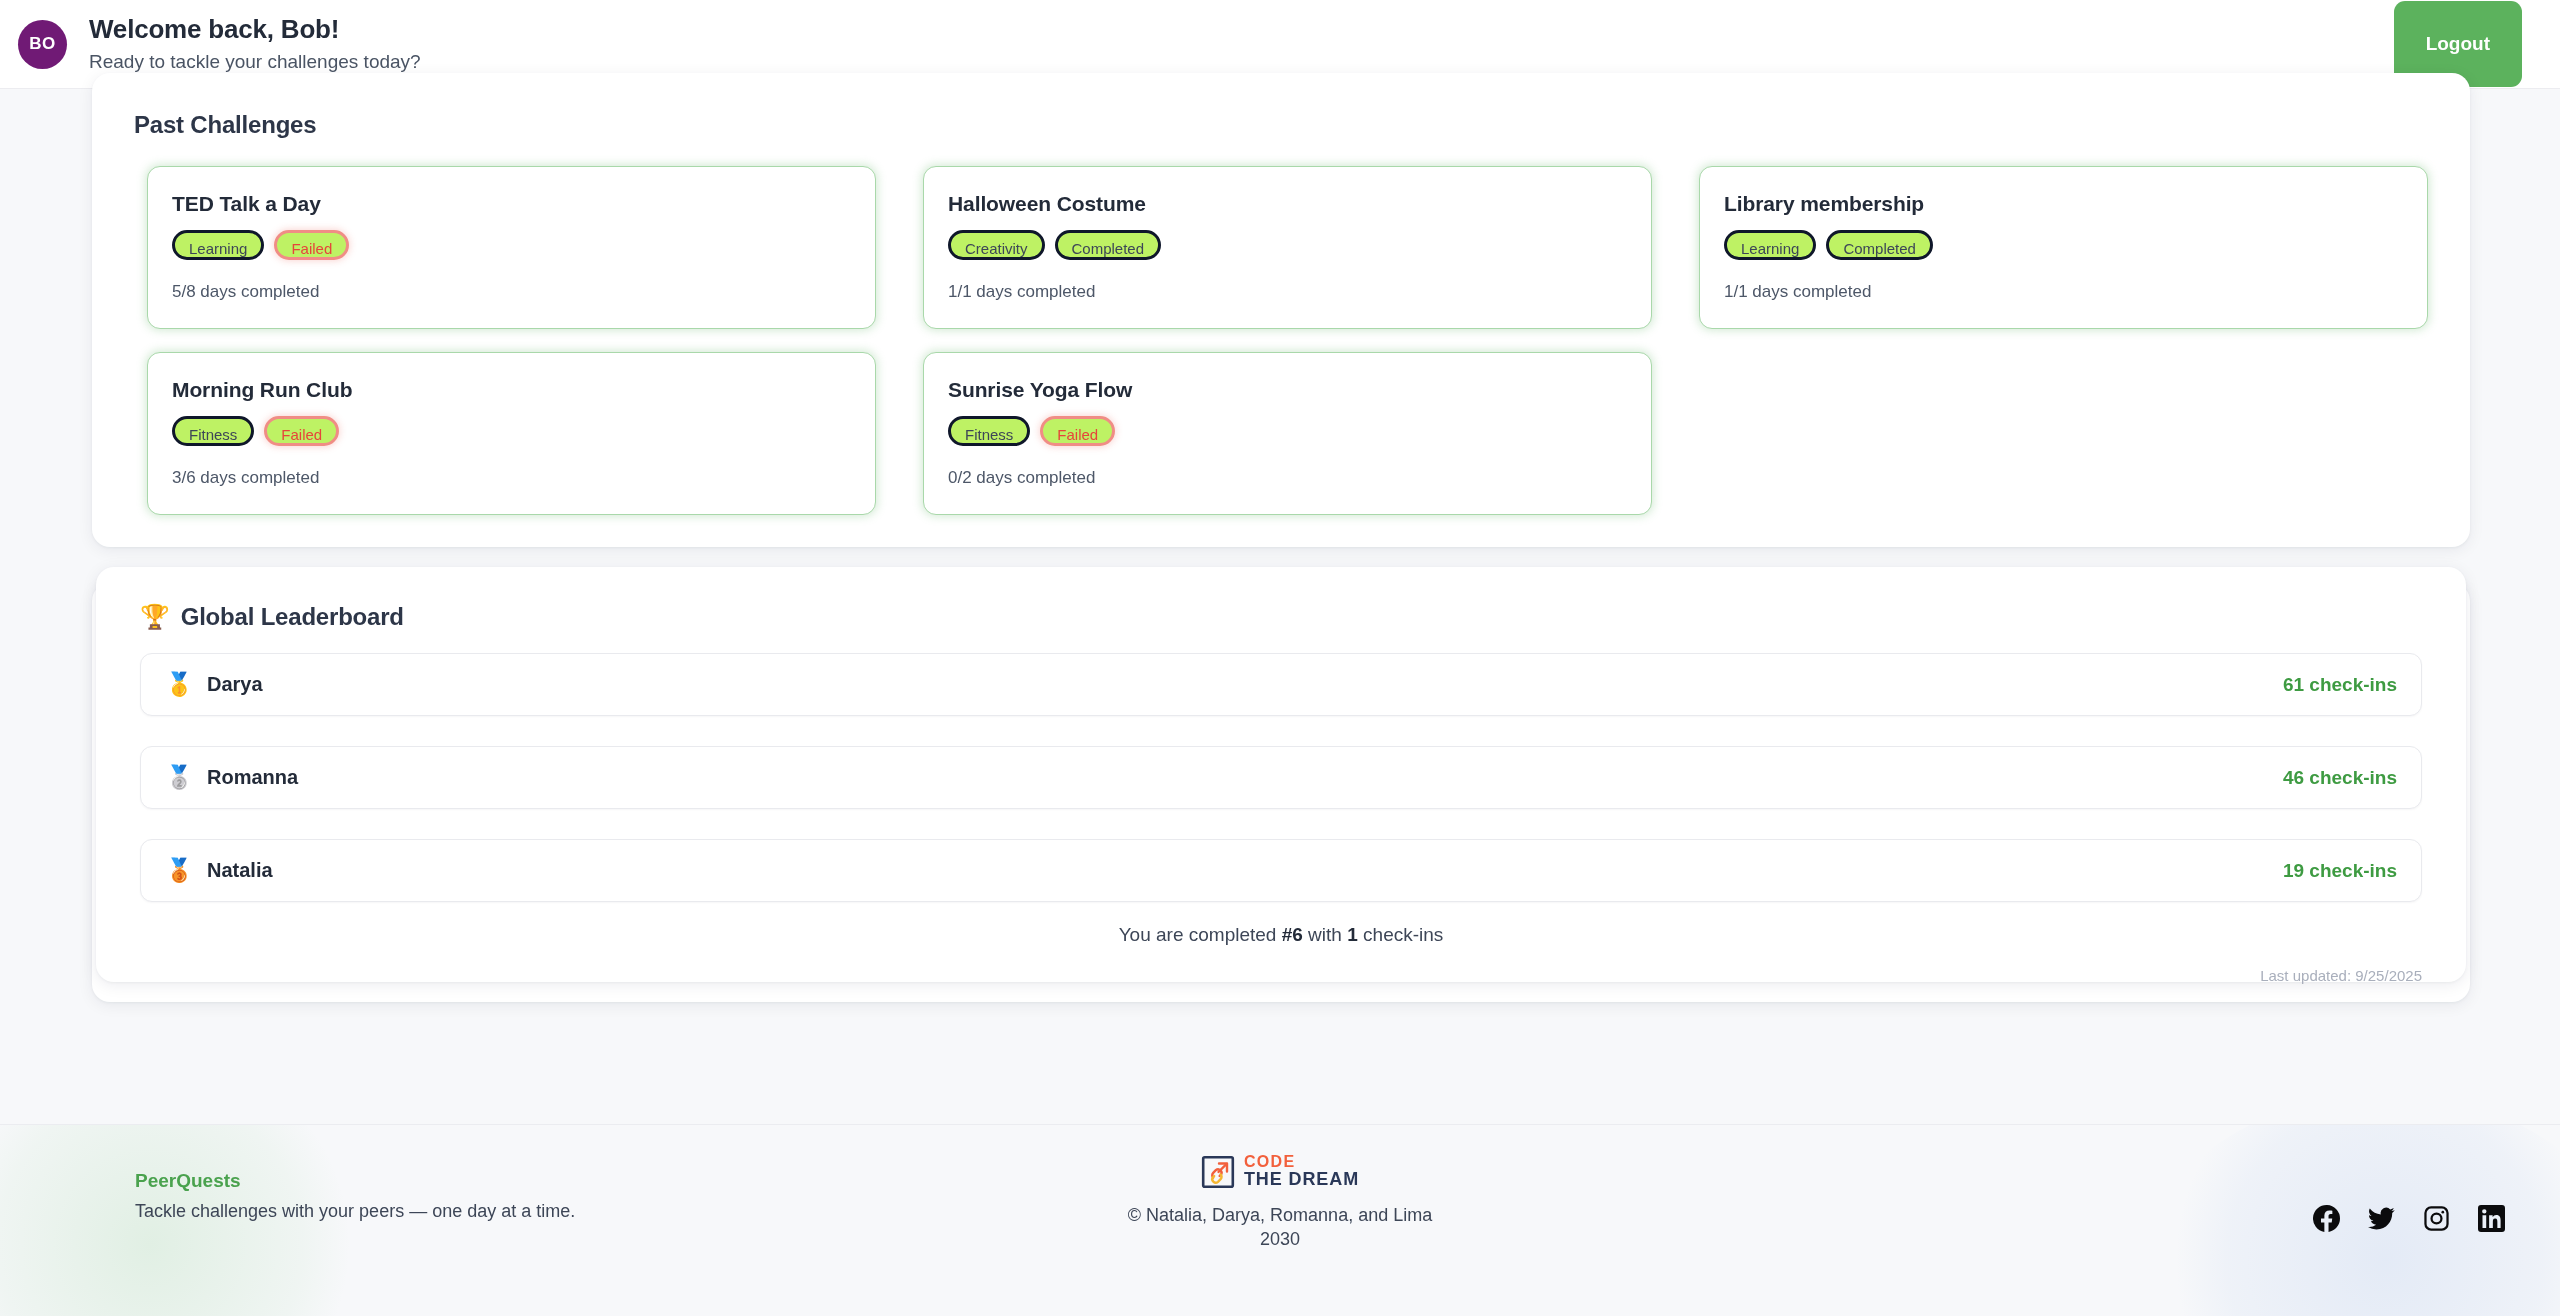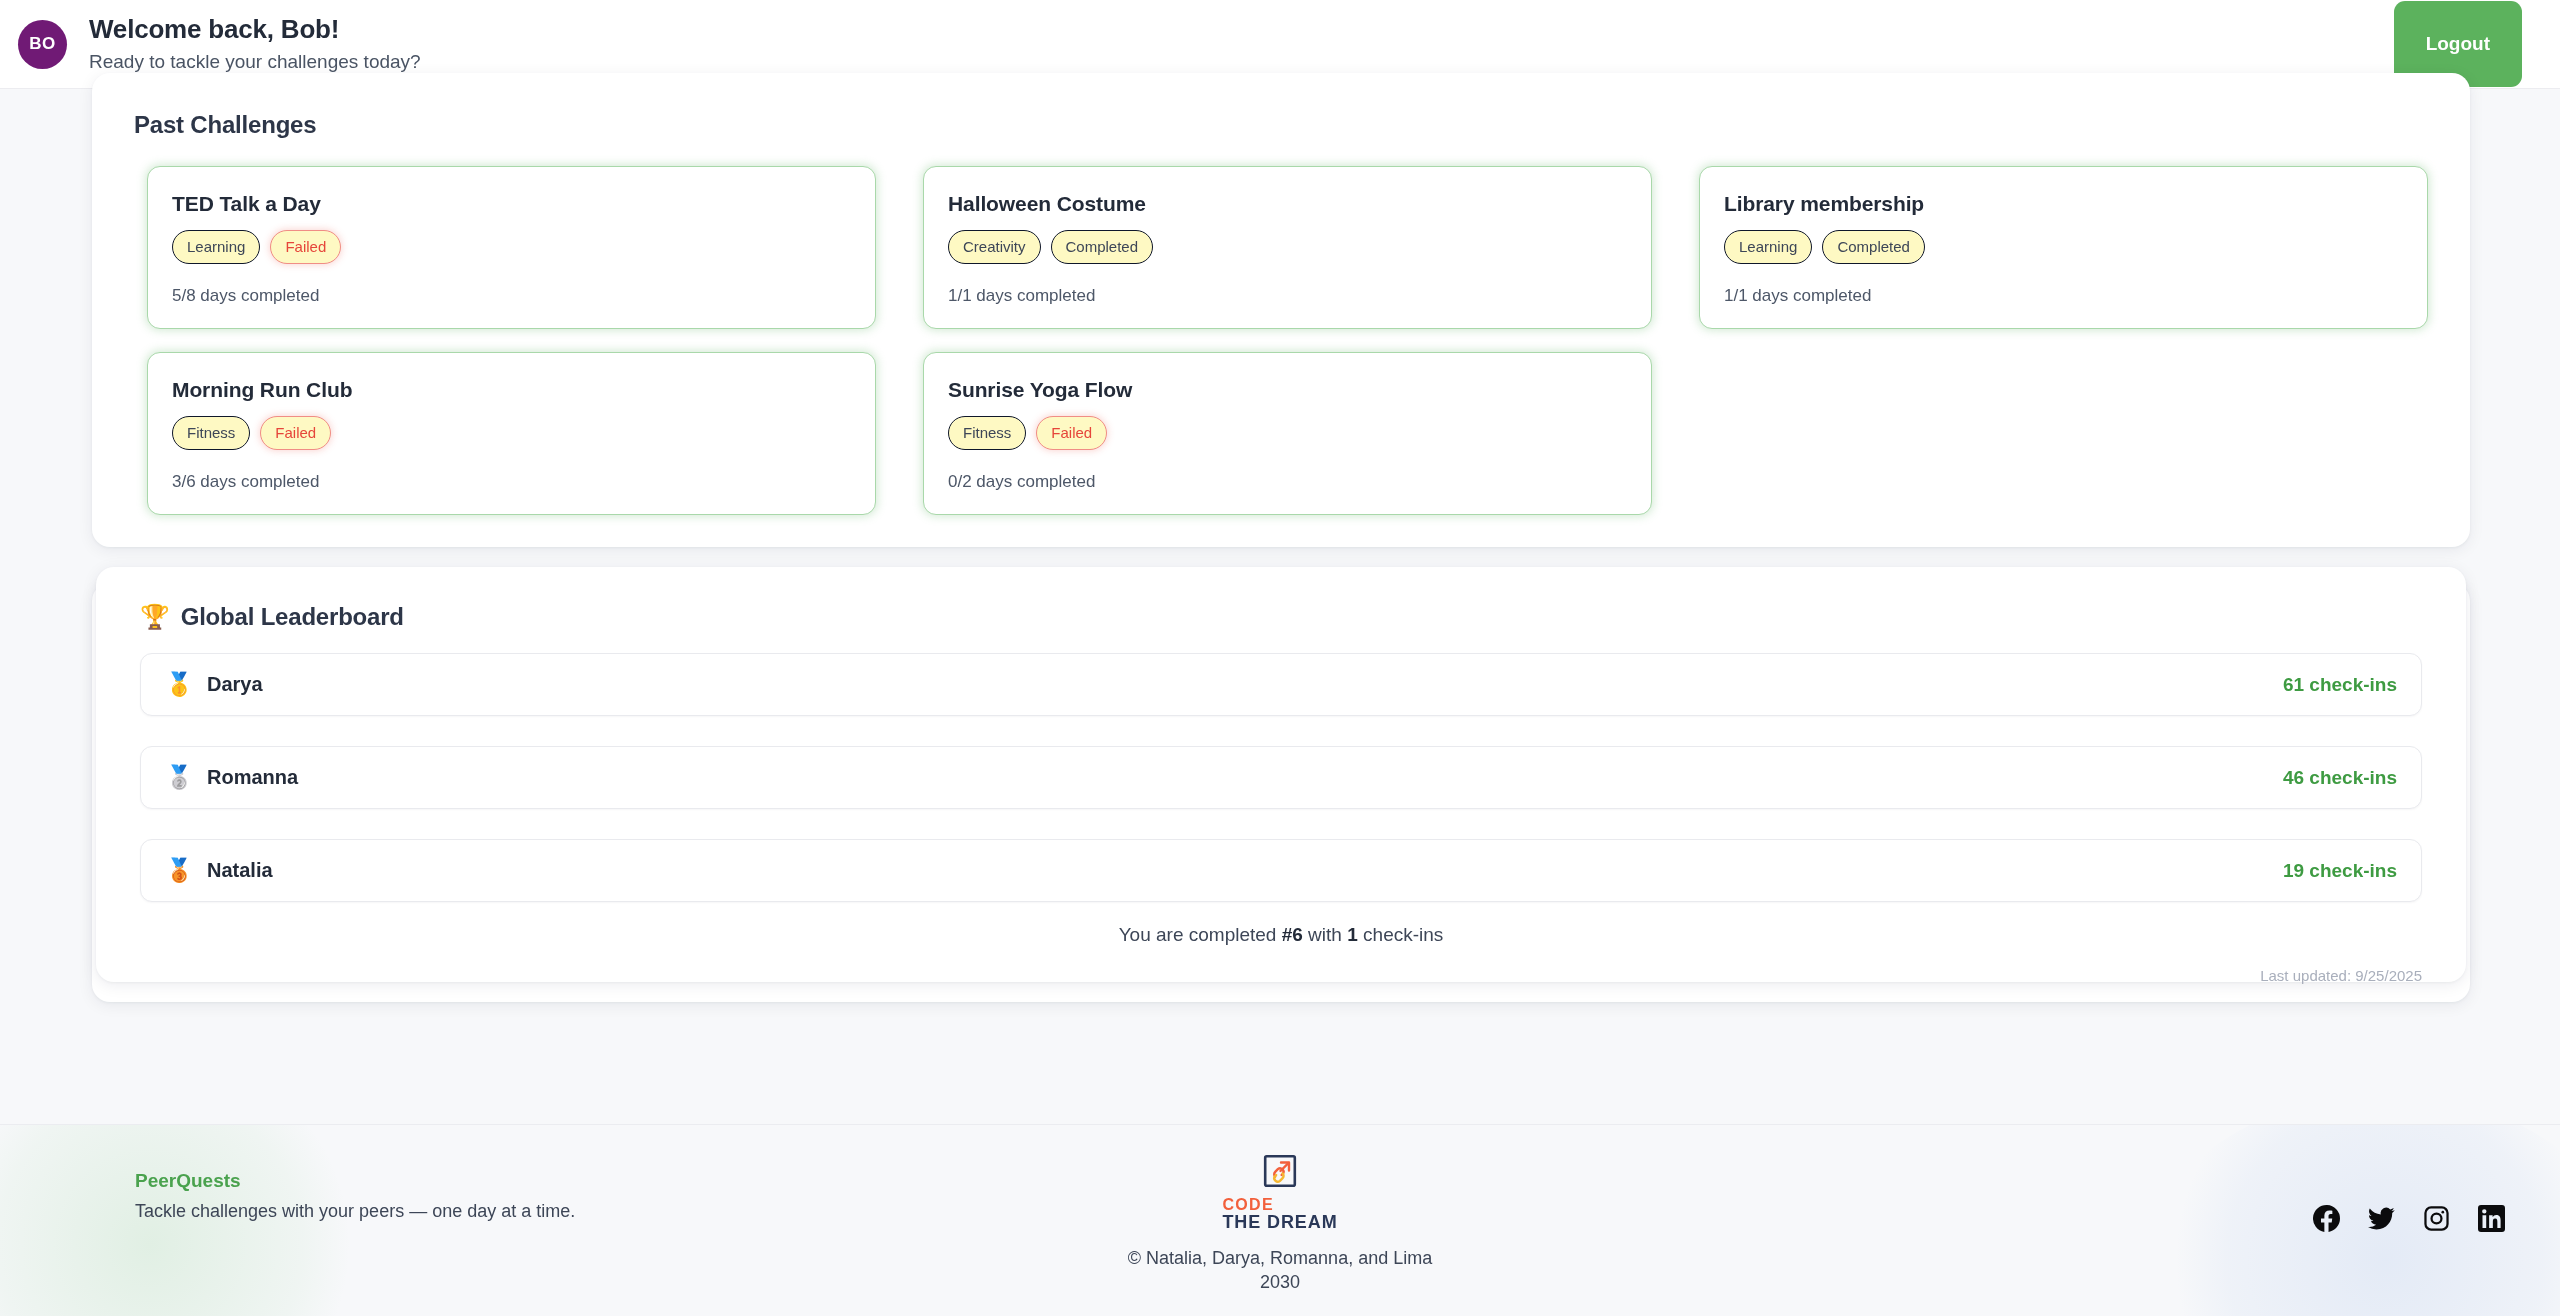--- a/index.html
+++ b/index.html
@@ -113,25 +113,25 @@
   .challenge-card h3 {
     font-size: 21px;
     font-weight: bold;
     color: #232b39;
     letter-spacing: -.1px;
   }
   .badges { display: flex; gap: 10px; margin-top: 14px; }
   .badge {
     font-size: 15px;
     line-height: 1;
-    padding: 8px 14px 9px;
+    padding: 8px 14px 1px;
     border-radius: 999px;
-    border: 1px solid #0f172a;
+    border: 3px solid #0f172a;
     color: #3d4657;
-    background: #fef9c3;
+    background: #bef264;
     white-space: nowrap;
   }
   .badge.failed {
     border-color: #f08d85;
     color: #e6453a;
     box-shadow: 0 0 7px 1px rgba(240,130,120,.32);
   }
   .card-progress {
     margin-top: 22px;
     font-size: 17px;
@@ -256,21 +256,20 @@
     transform: translateX(-50%);
     top: 29px;
     text-align: center;
     width: 420px;
   }
   .ctd-logo {
     display: flex;
     align-items: center;
     justify-content: center;
     gap: 9px;
-    flex-direction: column;
   }
   .ctd-mark { width: 34px; height: 34px; flex: 0 0 auto; }
   .ctd-words { text-align: left; line-height: 1.03; }
   .ctd-code {
     font-size: 16px; font-weight: bold;
     color: #f2603c; letter-spacing: 1.3px;
   }
   .ctd-dream {
     font-size: 18px; font-weight: bold;
     color: #2a3858; letter-spacing: .9px;

